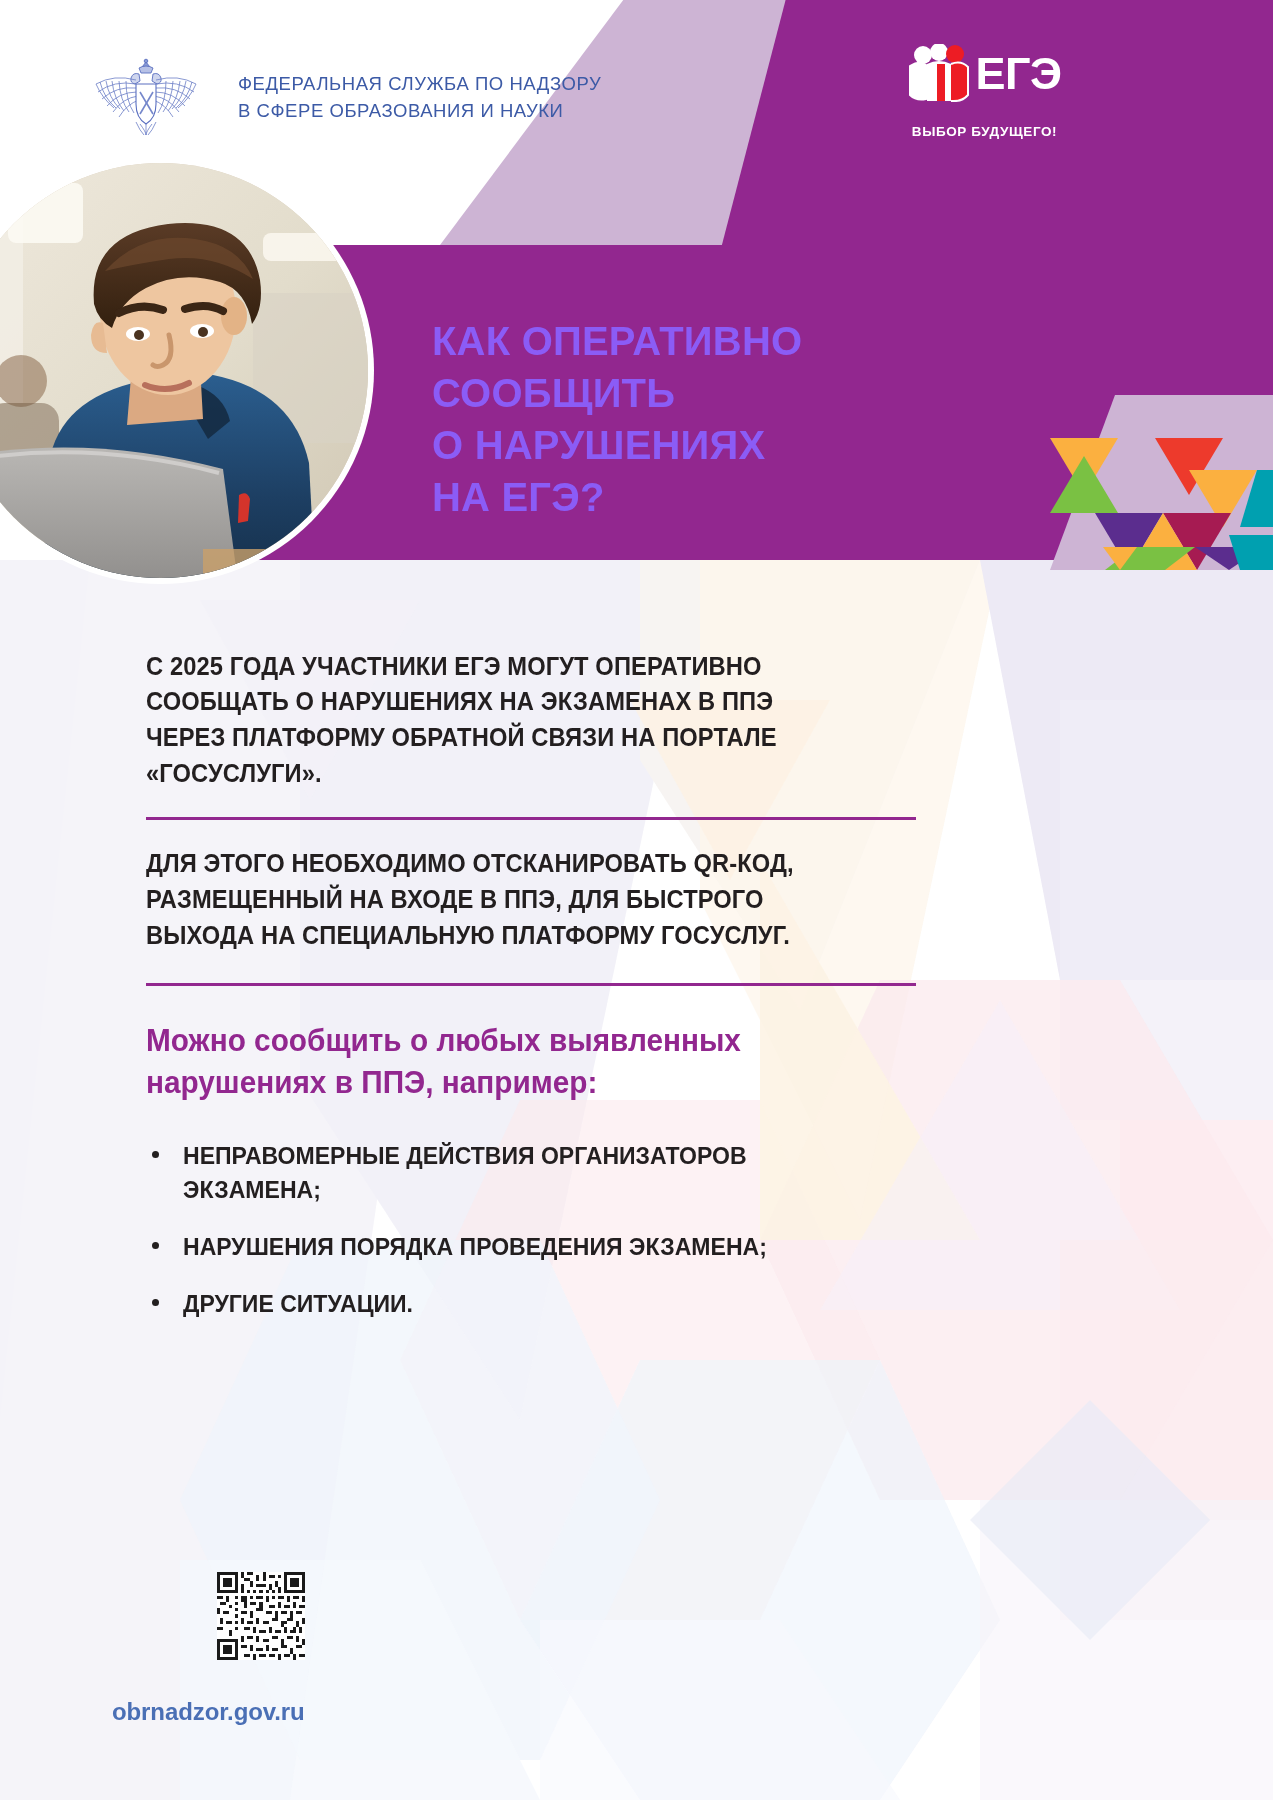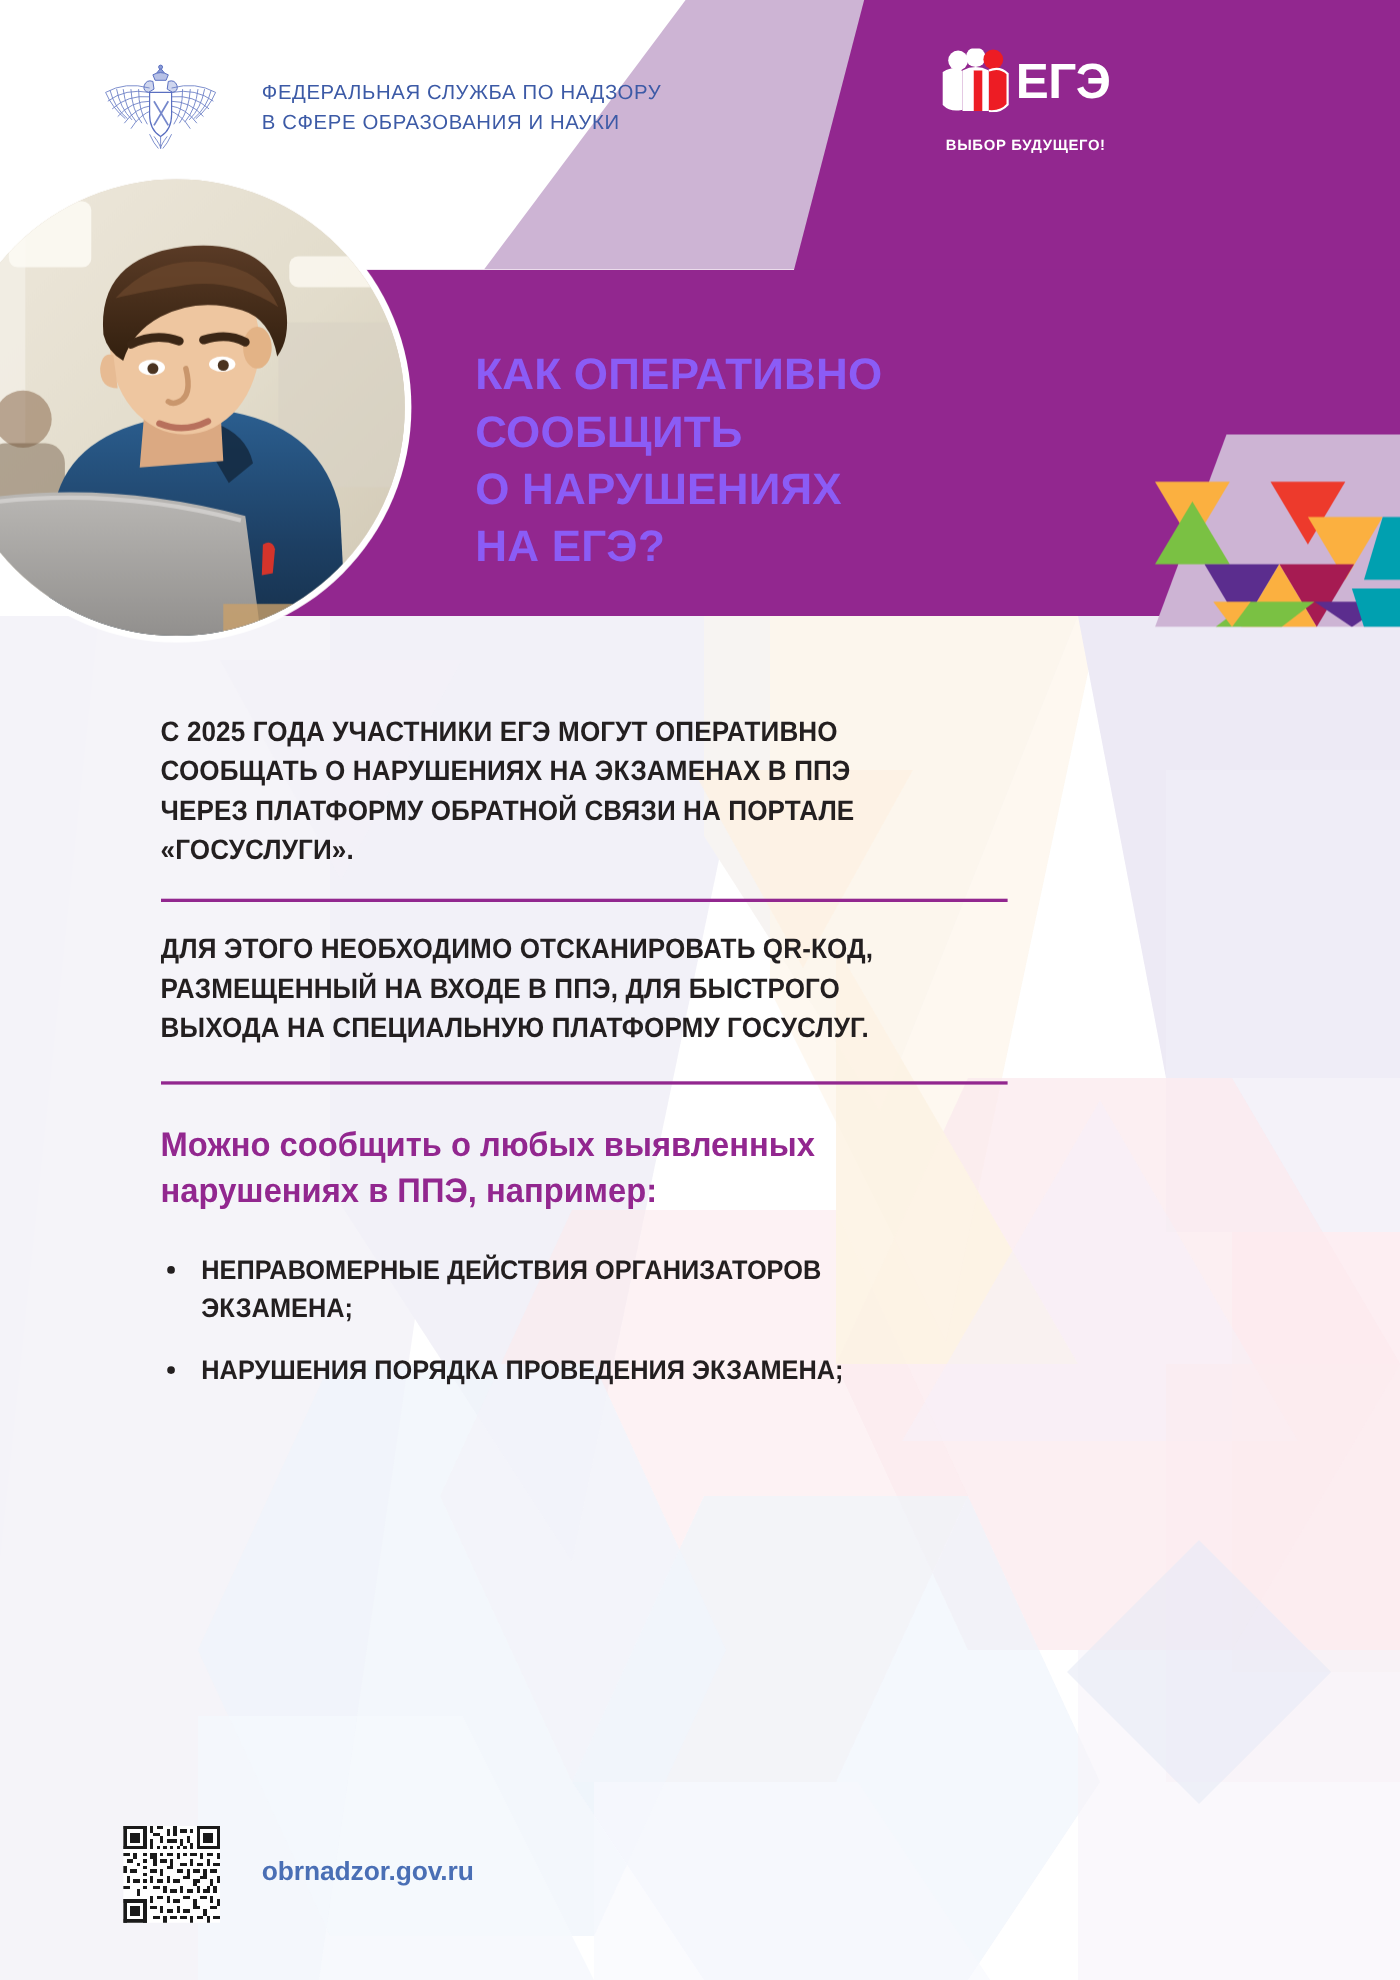--- a/index.html
+++ b/index.html
@@ -95,21 +95,21 @@
     line-height: 1.48;
     color: #3c5aa6;
     white-space: pre-line;
     margin-left: 16px;
   }
 
   
   .ege-block {
     position: absolute;
     top: 44px;
-    left: 840px;
+    left: 892px;
     width: 185px;
     z-index: 6;
     display: flex;
     flex-direction: column;
     align-items: center;
   }
   .ege-row {
     display: flex;
     align-items: center;
     gap: 4px;
@@ -229,26 +229,27 @@
     color: #231f20;
     text-transform: uppercase;
     white-space: pre-line;
     transform: scaleX(0.94);
     transform-origin: left top;
   }
 
   
   .footer {
     position: absolute;
-    bottom: 52px;
+    bottom: 70px;
     left: 112px;
     display: flex;
-    align-items: center;
+    align-items: flex-end;
     gap: 38px;
     z-index: 9;
+    flex-direction: column;
   }
   .qr { width: 88px; height: 88px; display: block; }
   .site-url {
     font-family: "Liberation Sans", sans-serif;
     font-weight: bold;
     font-size: 24px;
     color: #4a6fb5;
     padding-bottom: 4px;
     letter-spacing: -0.1px;
   }
@@ -480,20 +481,24 @@
 
     <ul class="bullets">
       <li class="bullet">
         <span class="bullet-dot"></span>
         <span class="bullet-text">НЕПРАВОМЕРНЫЕ ДЕЙСТВИЯ ОРГАНИЗАТОРОВ
 ЭКЗАМЕНА;</span>
       </li>
       <li class="bullet">
         <span class="bullet-dot"></span>
         <span class="bullet-text">НАРУШЕНИЯ ПОРЯДКА ПРОВЕДЕНИЯ ЭКЗАМЕНА;</span>
+      </li>
+      <li class="bullet">
+        <span class="bullet-dot"></span>
+        <span class="bullet-text">ДРУГИЕ СИТУАЦИИ.</span>
       </li>
     </ul>
   </div>
 
   <div class="footer">
     <svg class="qr" viewBox="0 0 29 29" shape-rendering="crispEdges">
       <rect width="29" height="29" fill="#ffffff"></rect>
       <g fill="#1a1a1a">
 
         <rect x="0" y="0" width="7" height="1"></rect>

